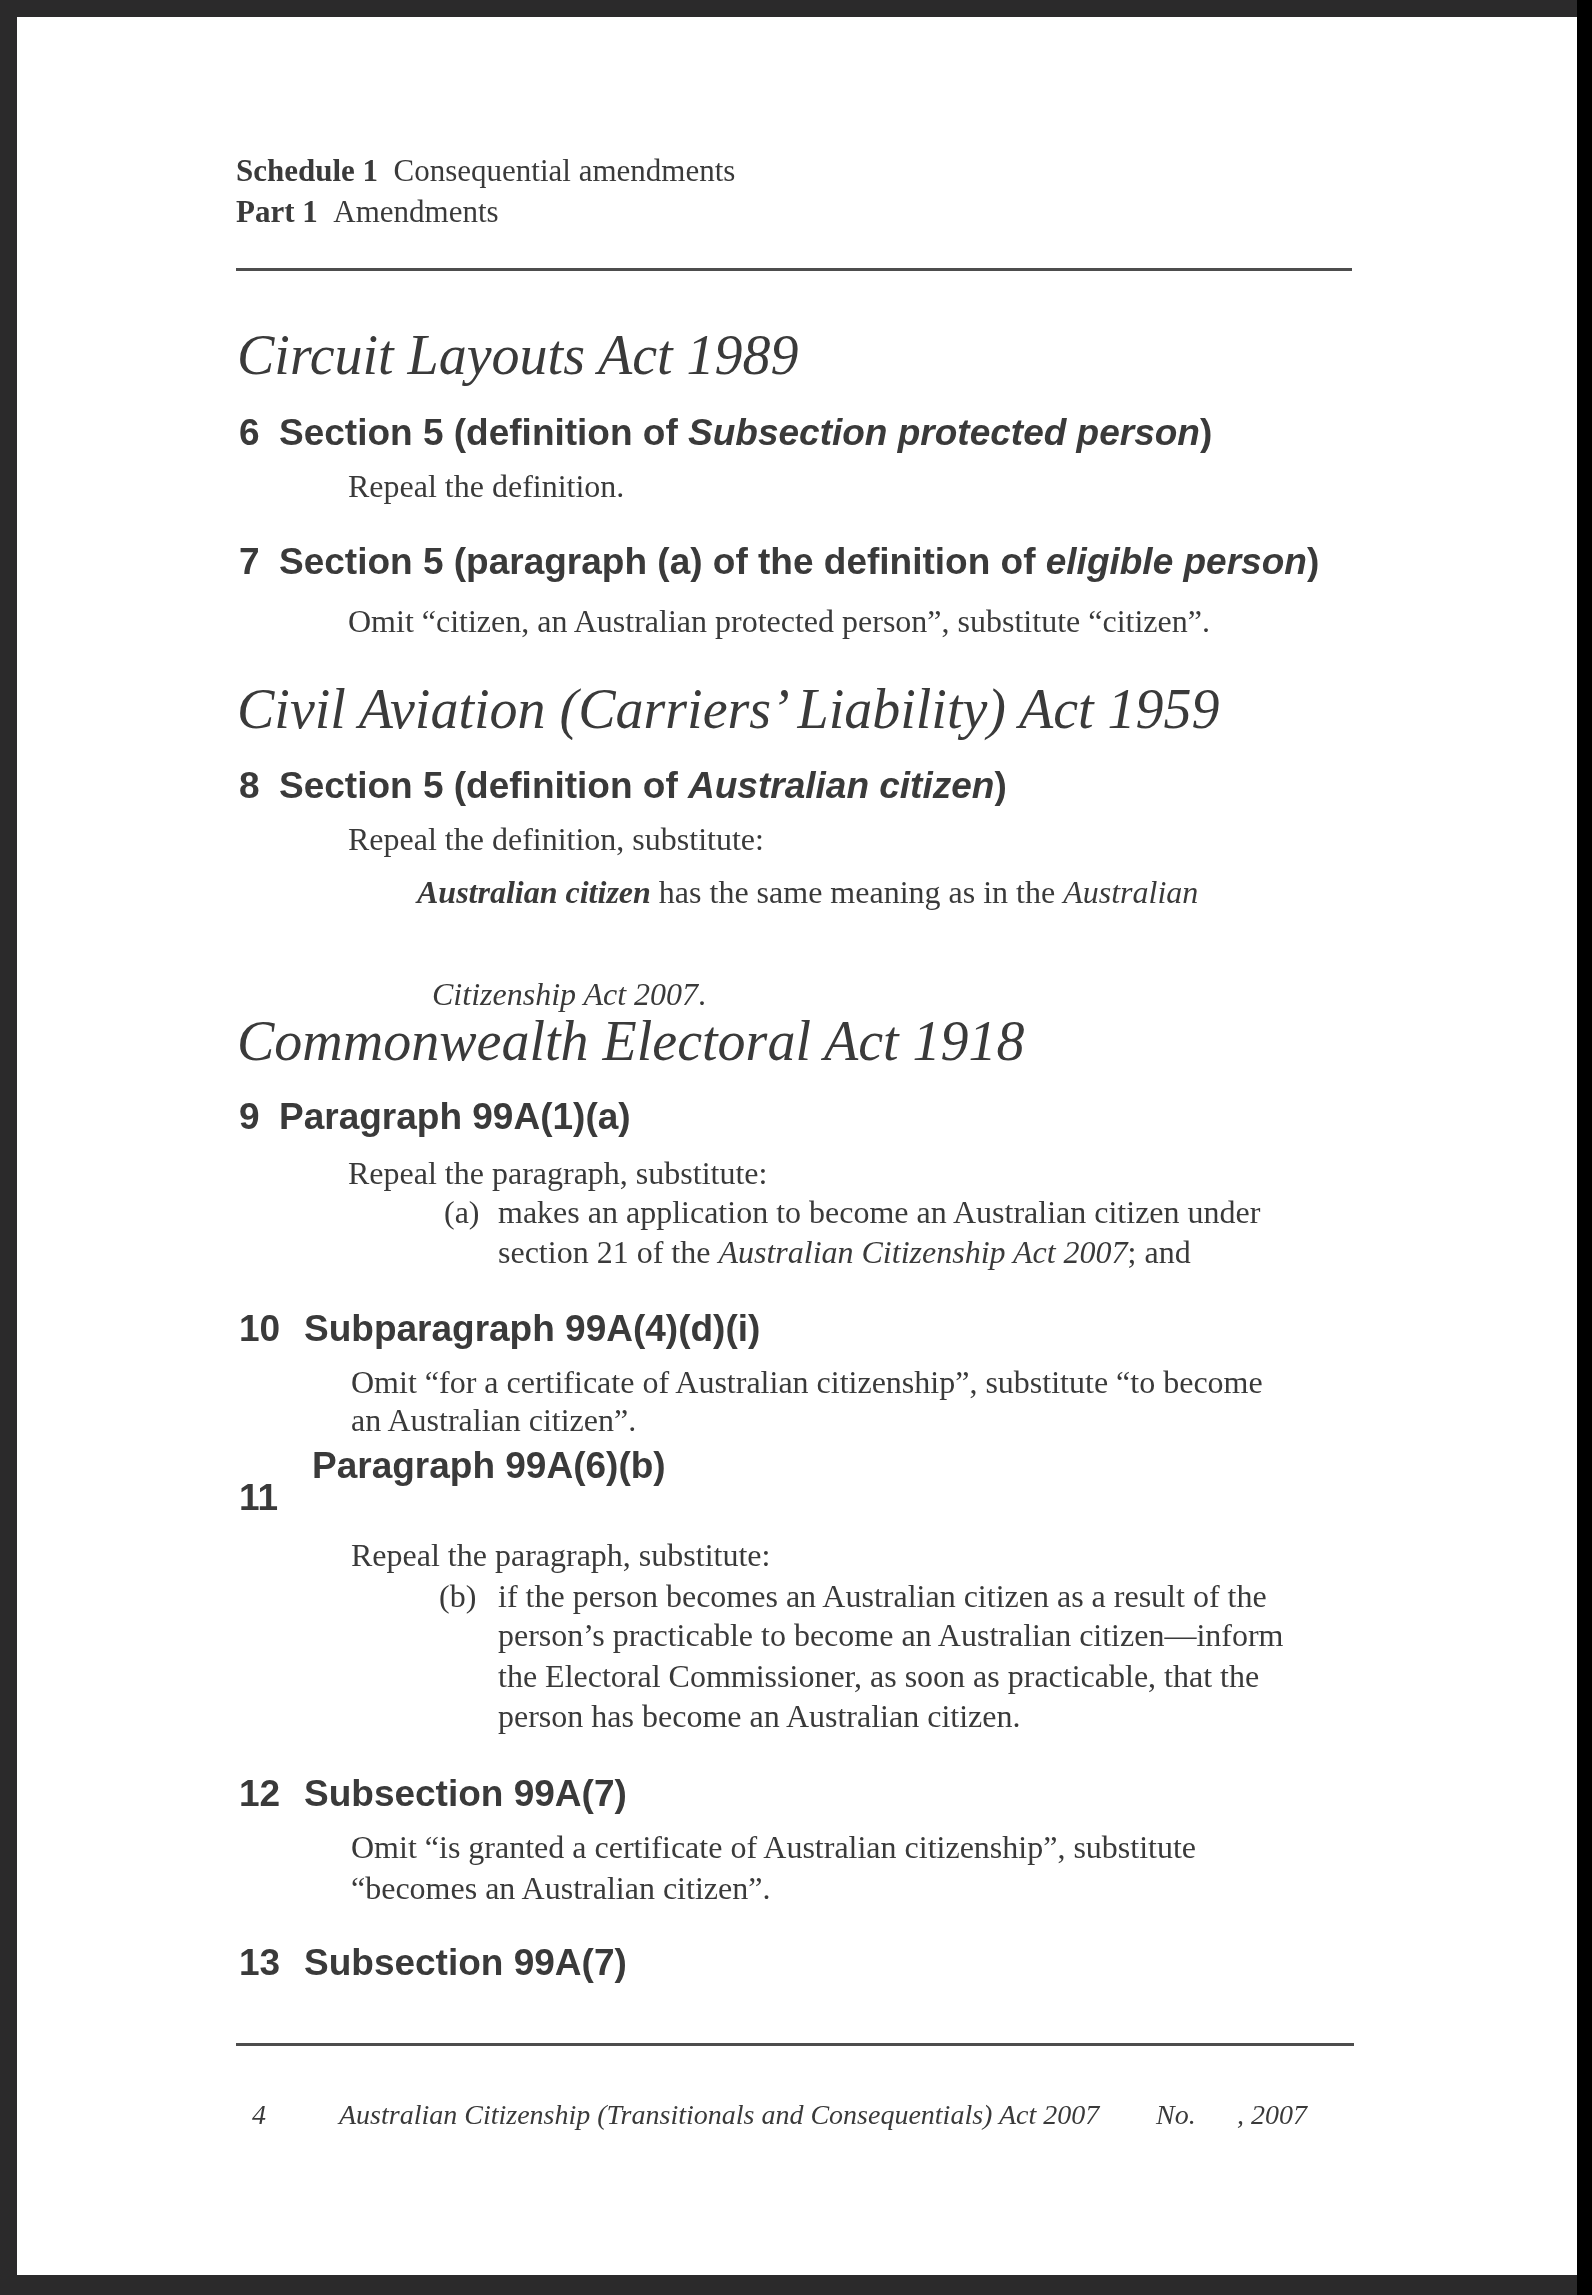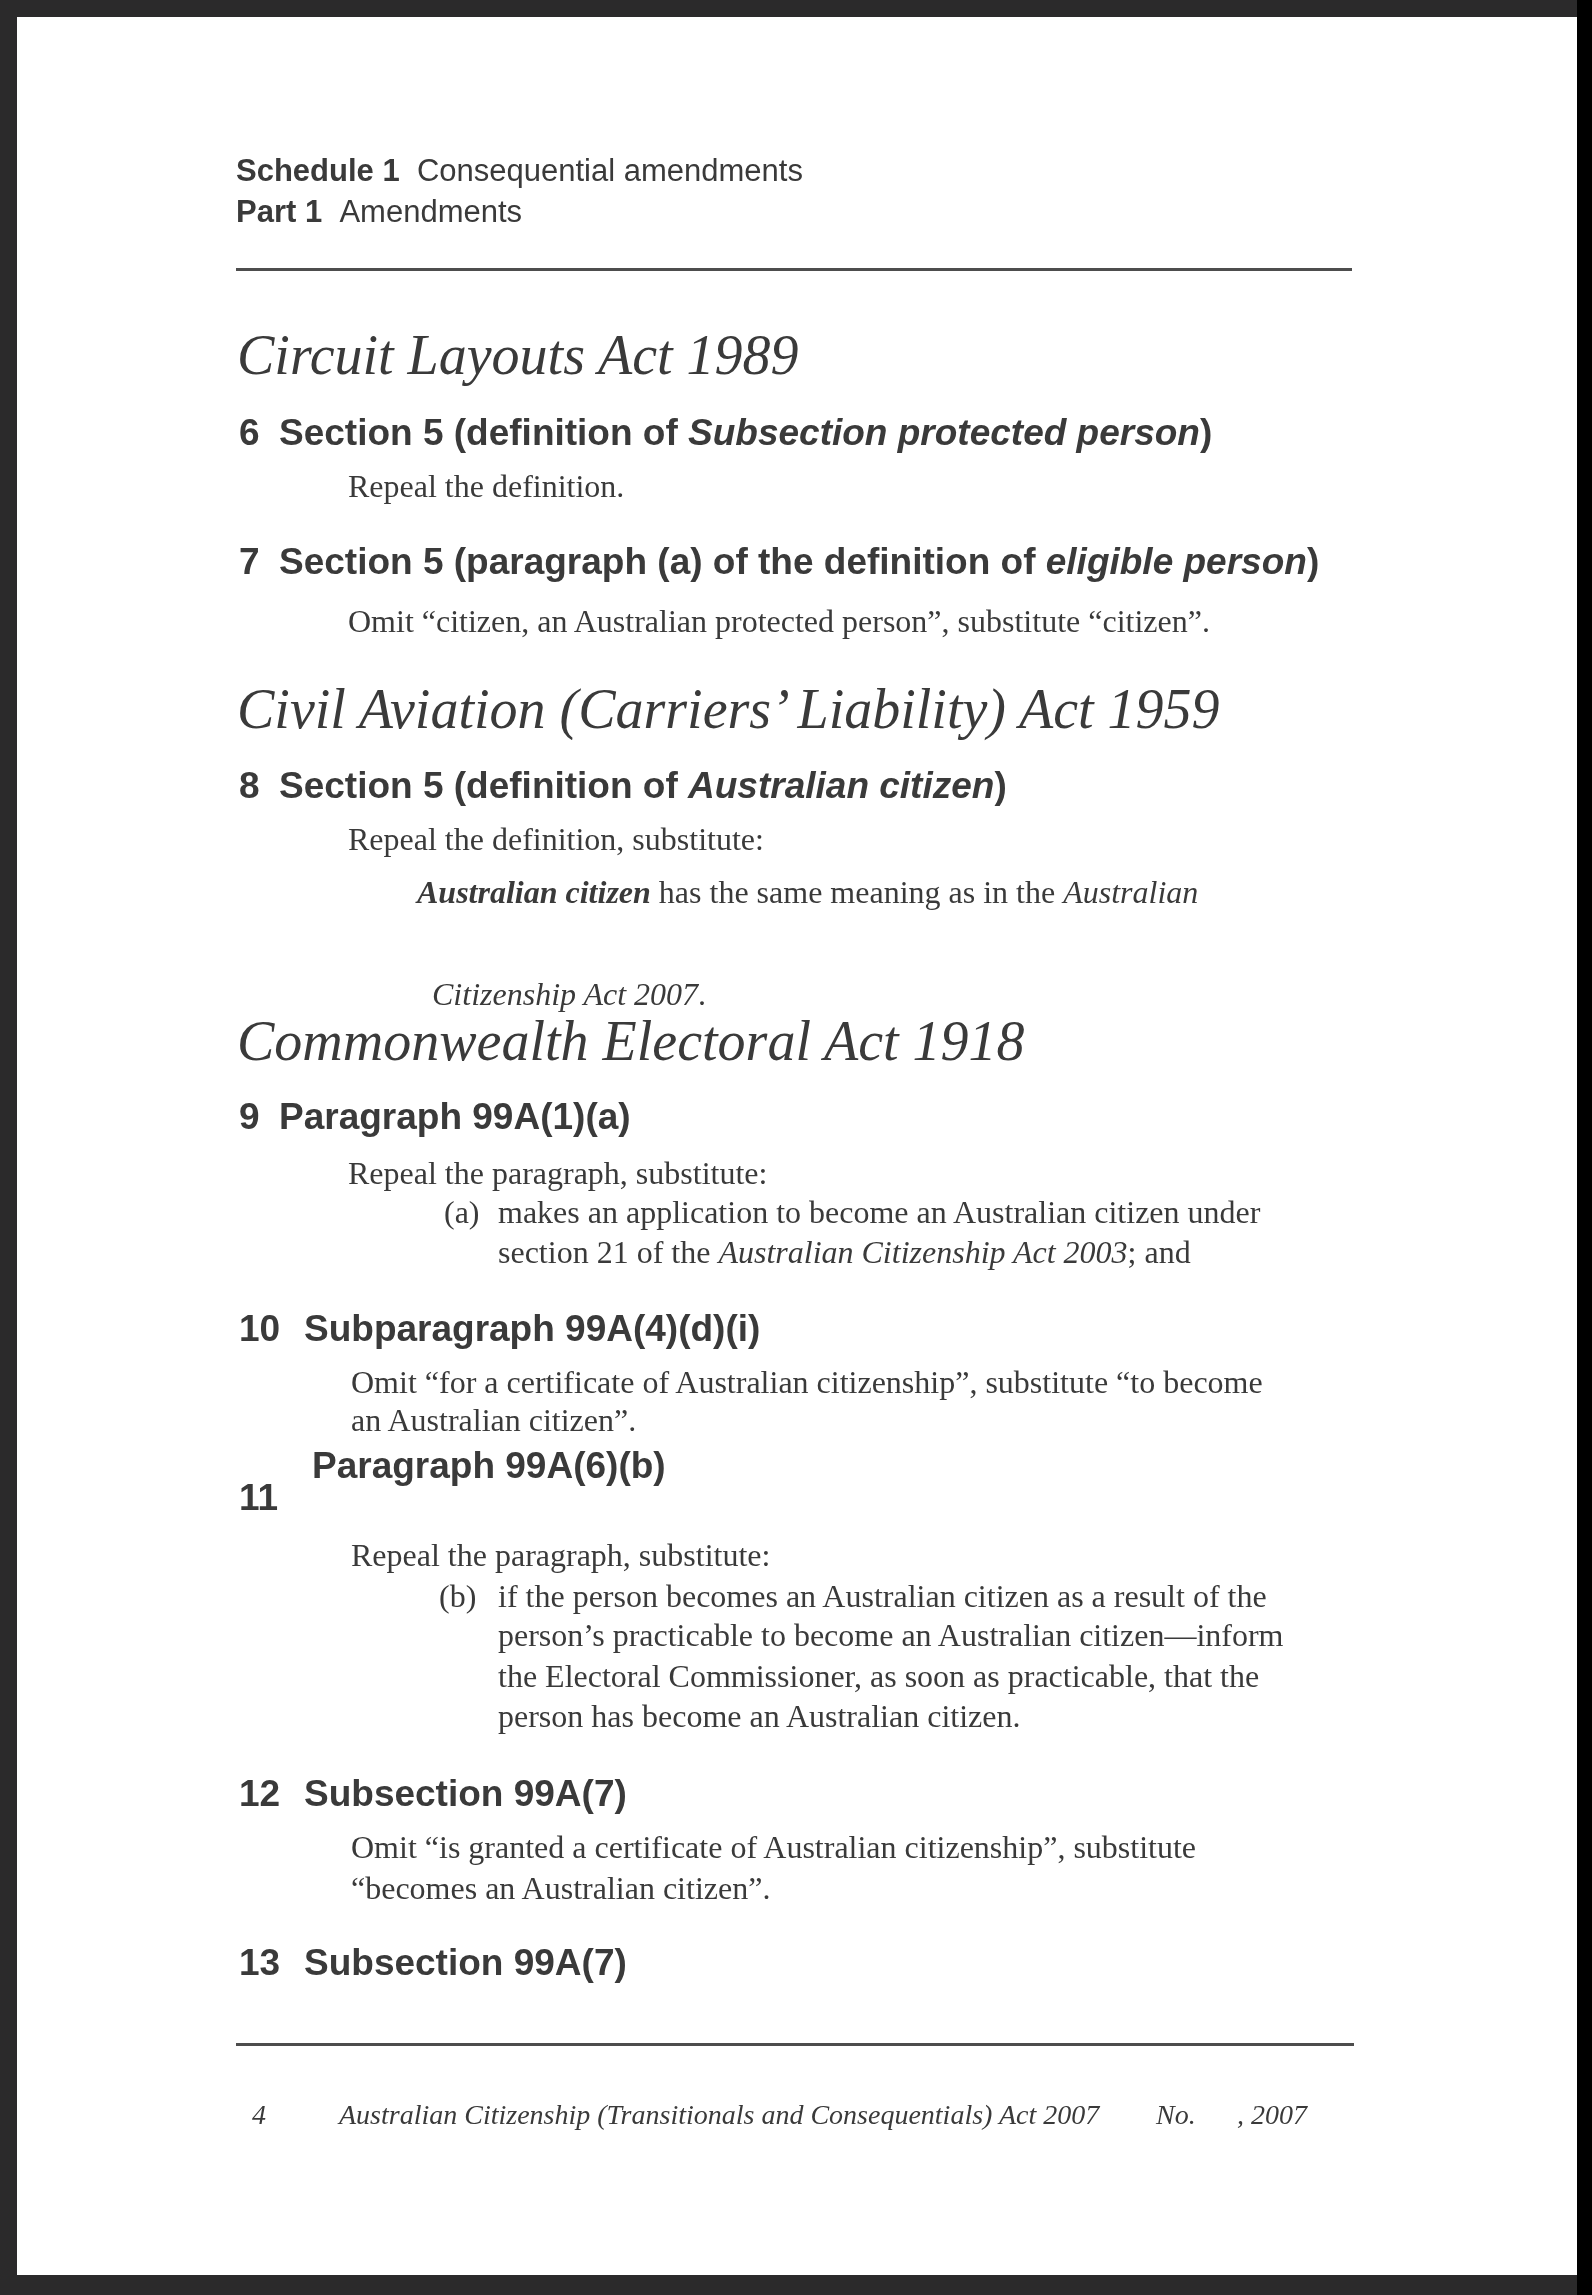--- a/index.html
+++ b/index.html
@@ -8,21 +8,21 @@
     background: #2b2a2b;
   }
   .frame-right {
     position: absolute; left: 1577px; top: 0; width: 15px; height: 2295px; background: #000;
   }
   .page {
     position: absolute; left: 17px; top: 17px; width: 1560px; height: 2258px;
     background: #ffffff;
   }
   .abs { position: absolute; white-space: nowrap; line-height: 1; color: #3a3a3a; }
-  .hdr { font-family: Liberation Sans, sans-serif; font-size: 31px; text-align: right; }
+  .hdr { font-family: Liberation Serif, serif; font-size: 31px; text-align: right; }
   .hdr b { font-weight: bold; }
   .rule { position: absolute; height: 2.8px; background: #4d4d4d; }
   .act { font-family: "Liberation Serif", serif; font-style: italic; font-size: 56px; }
   .num { font-family: "Liberation Sans", sans-serif; font-weight: bold; font-size: 37px; }
   .ttl { font-family: "Liberation Sans", sans-serif; font-weight: bold; font-size: 37px; }
   .ttl i { font-style: italic; }
   .body { font-family: "Liberation Serif", serif; font-size: 32px; }
   .body i { font-style: italic; }
   .body b { font-weight: bold; }
   .foot { font-family: "Liberation Serif", serif; font-style: italic; font-size: 28px; }
@@ -72,21 +72,21 @@
 </div>
 
 <div class="abs act" style="left:237px; top:1013px;">Commonwealth Electoral Act 1918</div>
 
 <div class="abs num" style="left:239px; top:1098px;">9</div>
 <div class="abs ttl" style="left:279px; top:1098px;">Paragraph 99A(1)(a)</div>
 <div class="abs body" style="left:348px; top:1157px;">Repeal the paragraph, substitute:</div>
 <div class="abs body" style="left:444px; top:1196px;">(a)</div>
 <div class="abs body" style="left:498px; top:1196px;">makes an application to become an Australian citizen under</div>
 <div class="abs body" style="left:498px; top:1236px;">
-  <span>section 21 of the </span><i>Australian Citizenship Act 2003</i><span>; and</span>
+  <span>section 21 of the </span><i>Australian Citizenship Act 2007</i><span>; and</span>
 </div>
 
 <div class="abs num" style="left:239px; top:1310px;">10</div>
 <div class="abs ttl" style="left:304px; top:1310px;">Subparagraph 99A(4)(d)(i)</div>
 <div class="abs body" style="left:351px; top:1366px;">Omit “for a certificate of Australian citizenship”, substitute “to become</div>
 <div class="abs body" style="left:351px; top:1404px;">an Australian citizen”.</div>
 
 <div class="abs num" style="left:239px; top:1479px;">11</div>
 <div class="abs ttl" style="left:304px; top:1447px;margin-left:8px;">Paragraph 99A(6)(b)</div>
 <div class="abs body" style="left:351px; top:1539px;">Repeal the paragraph, substitute:</div>

